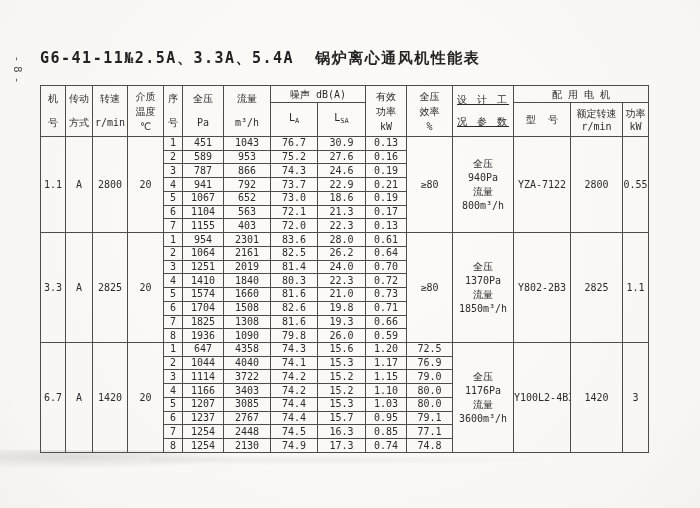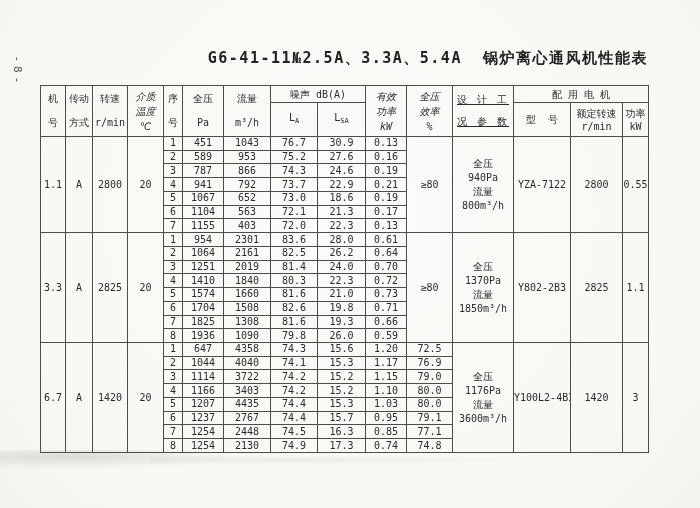--- a/index.html
+++ b/index.html
@@ -8,39 +8,39 @@
     background:radial-gradient(circle at 50% 42%, #fcfbf9 0%, #f8f7f3 78%, #f3f2ee 100%);
     font-family:"DejaVu Sans Mono","DejaVu Sans",monospace;
     color:#2b2b2b;
   }
   .page-num{
     position:absolute;left:2px;top:64px;width:30px;text-align:center;
     transform:rotate(90deg);transform-origin:center;
     font-size:11px;letter-spacing:4px;color:#4a4a4a;
   }
   .doc-title{
-    position:absolute;left:40px;top:49px;width:608px;text-align:right;
+    position:absolute;left:40px;top:49px;width:608px;text-align:left;
     font-size:15px;font-weight:bold;letter-spacing:1.5px;color:#222;
     white-space:pre;
   }
   table.perf{
     position:absolute;left:40px;top:85px;width:608px;height:368px;
     border-collapse:collapse;table-layout:fixed;
     font-size:10px;
   }
   table.perf{border:1.4px solid #3c3c3a;}
   table.perf td{
     border:1px solid #4c4c48;padding:0;text-align:center;vertical-align:middle;
     color:#2b2b2b;overflow:hidden;
   }
   thead td{white-space:pre-wrap;line-height:13px;}
   thead tr.h1{height:17px;}
   thead tr.h2{height:34px;}
   td.sp2{line-height:24px;}
-  td.sp3{line-height:15px;font-style:italic;}
+  td.sp3{line-height:15px;}
   td.sp2w{line-height:22px;letter-spacing:2px;text-decoration:underline;}
   tbody tr{height:13px;}
   tbody td{white-space:nowrap;line-height:12px;}
   tbody td.pre{white-space:pre-wrap;line-height:14px;}
   sub{font-size:7px;vertical-align:-2px;}
   .smudge-a{
     position:absolute;left:0;top:450px;width:250px;height:20px;
     background:radial-gradient(ellipse at 28% 35%, rgba(110,108,100,0.20), rgba(110,108,100,0) 65%);
   }
   .smudge-b{
@@ -299,21 +299,21 @@
         <td>1166</td>
         <td>3403</td>
         <td>74.2</td>
         <td>15.2</td>
         <td>1.10</td>
         <td>80.0</td>
       </tr>
       <tr>
         <td>5</td>
         <td>1207</td>
-        <td>4435</td>
+        <td>3085</td>
         <td>74.4</td>
         <td>15.3</td>
         <td>1.03</td>
         <td>80.0</td>
       </tr>
       <tr>
         <td>6</td>
         <td>1237</td>
         <td>2767</td>
         <td>74.4</td>

